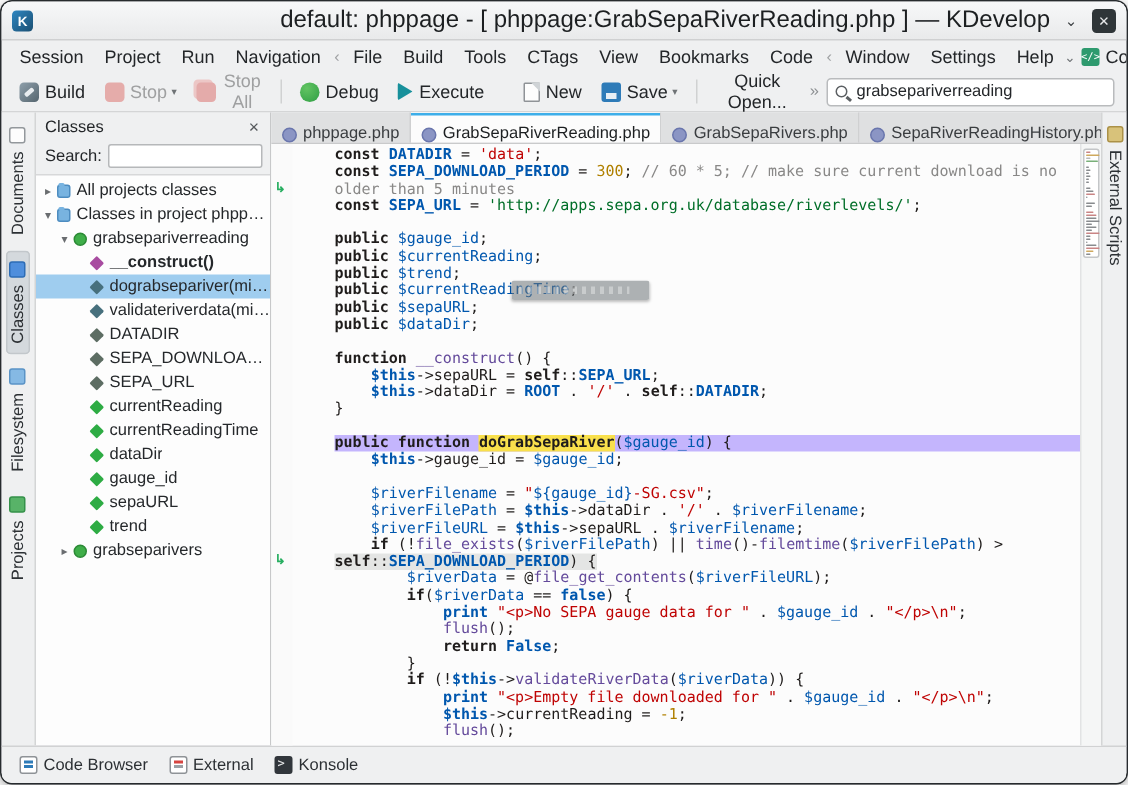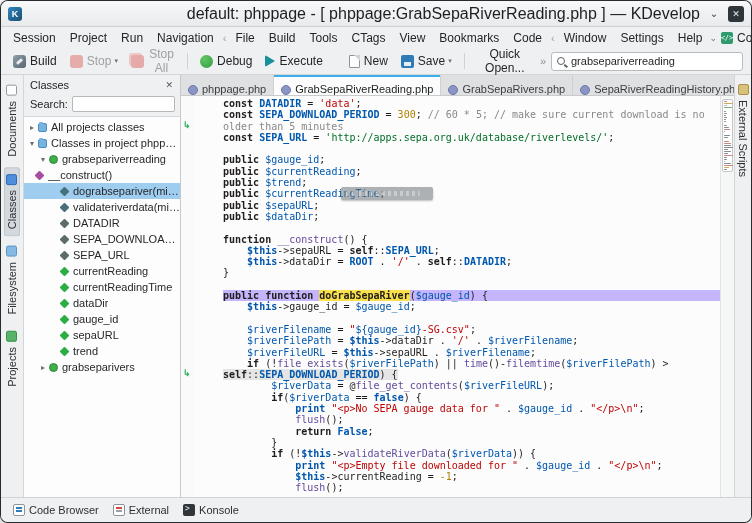--- a/index.html
+++ b/index.html
@@ -251,21 +251,21 @@
           <div class="trow" style="padding-left: 3px;">
             <span class="exp">▾</span>
             <span class="nic nic-folder"></span>
             <span class="tlabel">Classes in project phppage</span>
           </div>
           <div class="trow" style="padding-left: 14px;">
             <span class="exp">▾</span>
             <span class="nic nic-class"></span>
             <span class="tlabel">grabsepariverreading</span>
           </div>
-          <div class="trow" style="">
+          <div class="trow" style="padding-left: 25px; font-weight: bold;">
             <span class="exp"></span>
             <span class="nic nic-ctor"></span>
             <span class="tlabel">__construct()</span>
           </div>
           <div class="trow selected" style="padding-left: 25px;">
             <span class="exp"></span>
             <span class="nic nic-method"></span>
             <span class="tlabel">dograbsepariver(mixed)</span>
           </div>
           <div class="trow" style="padding-left: 25px;">

